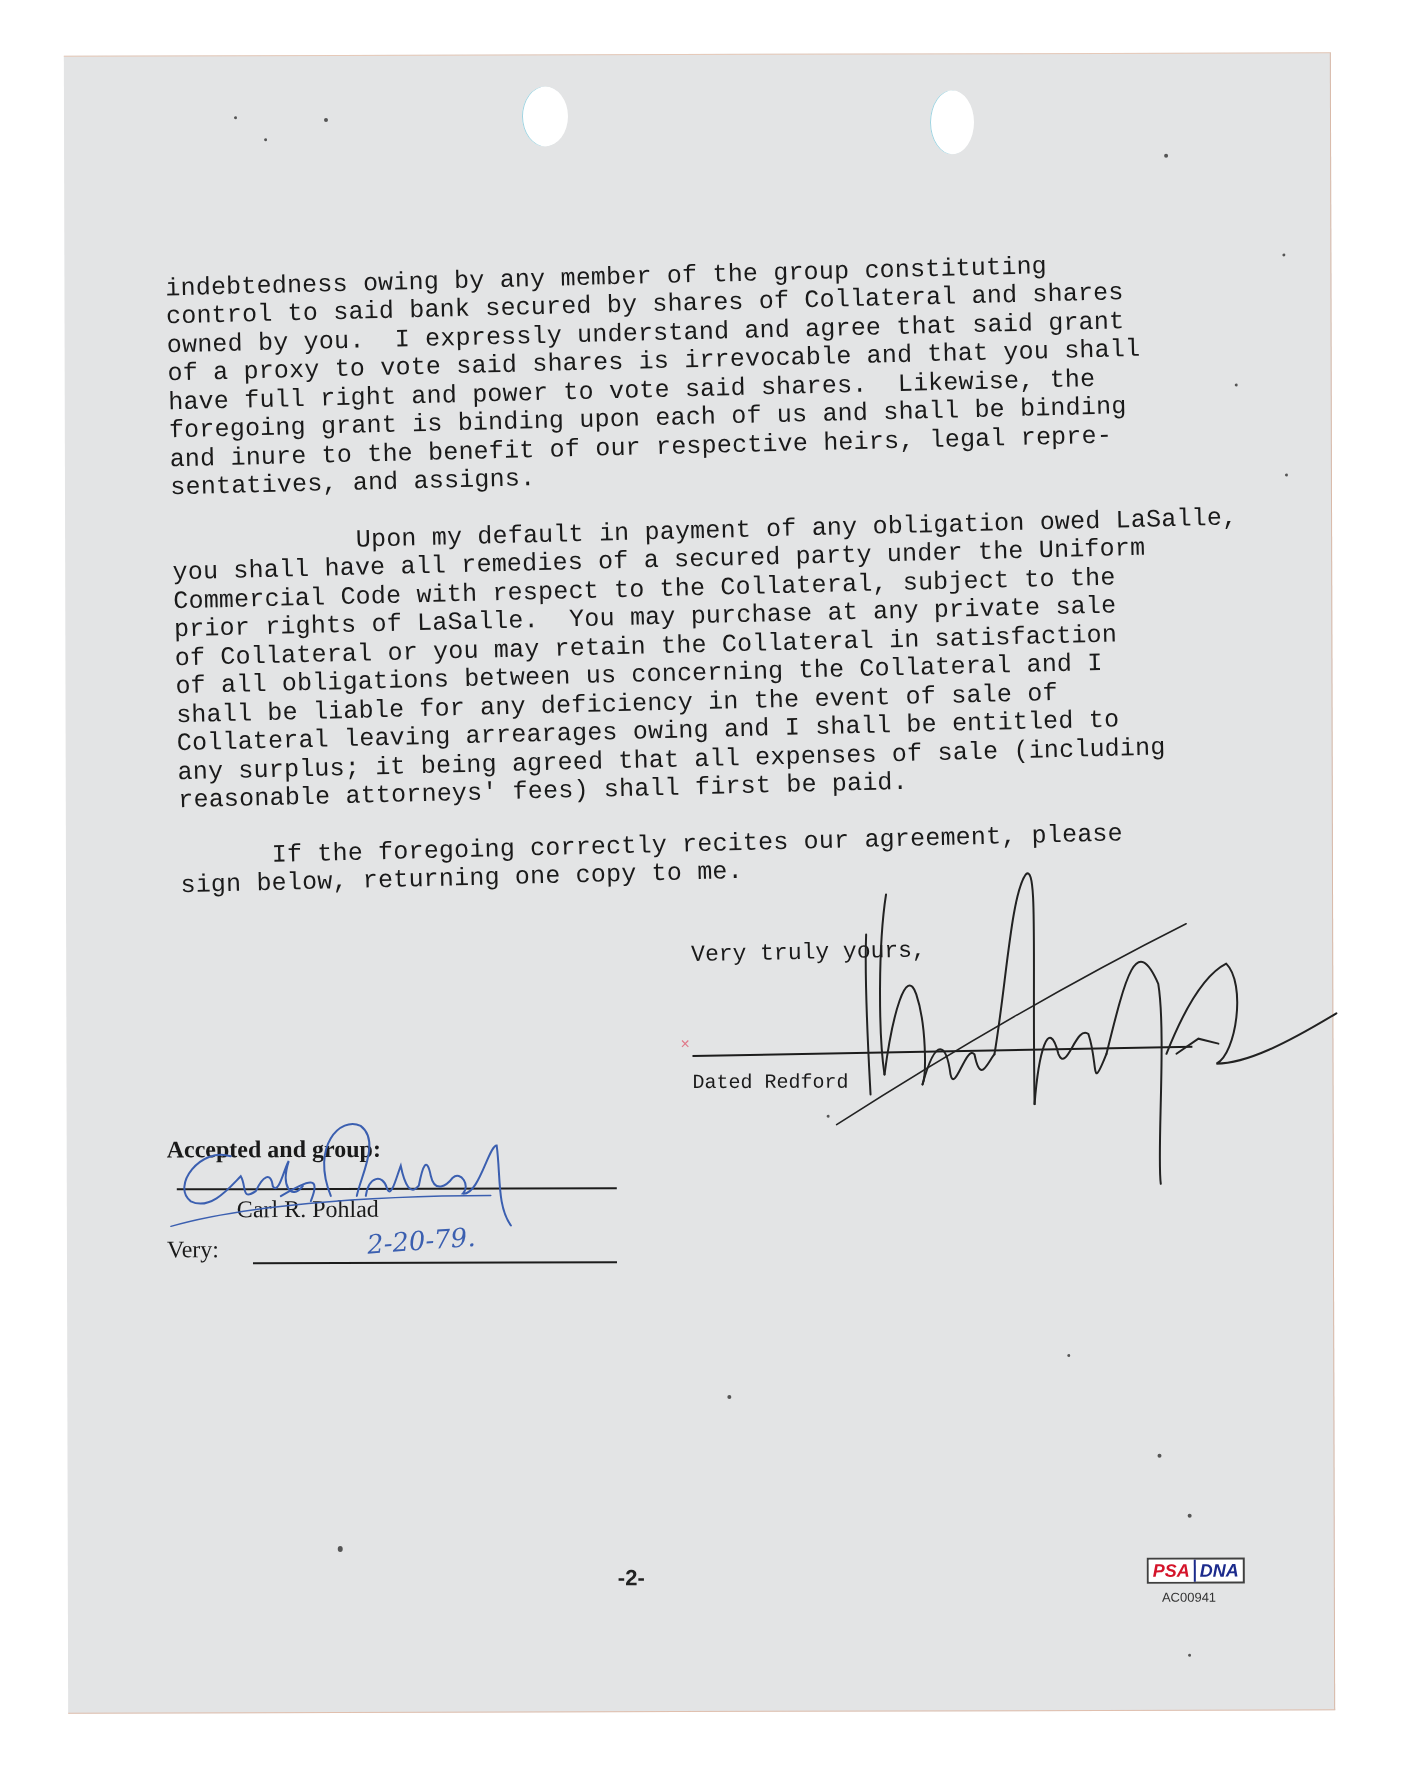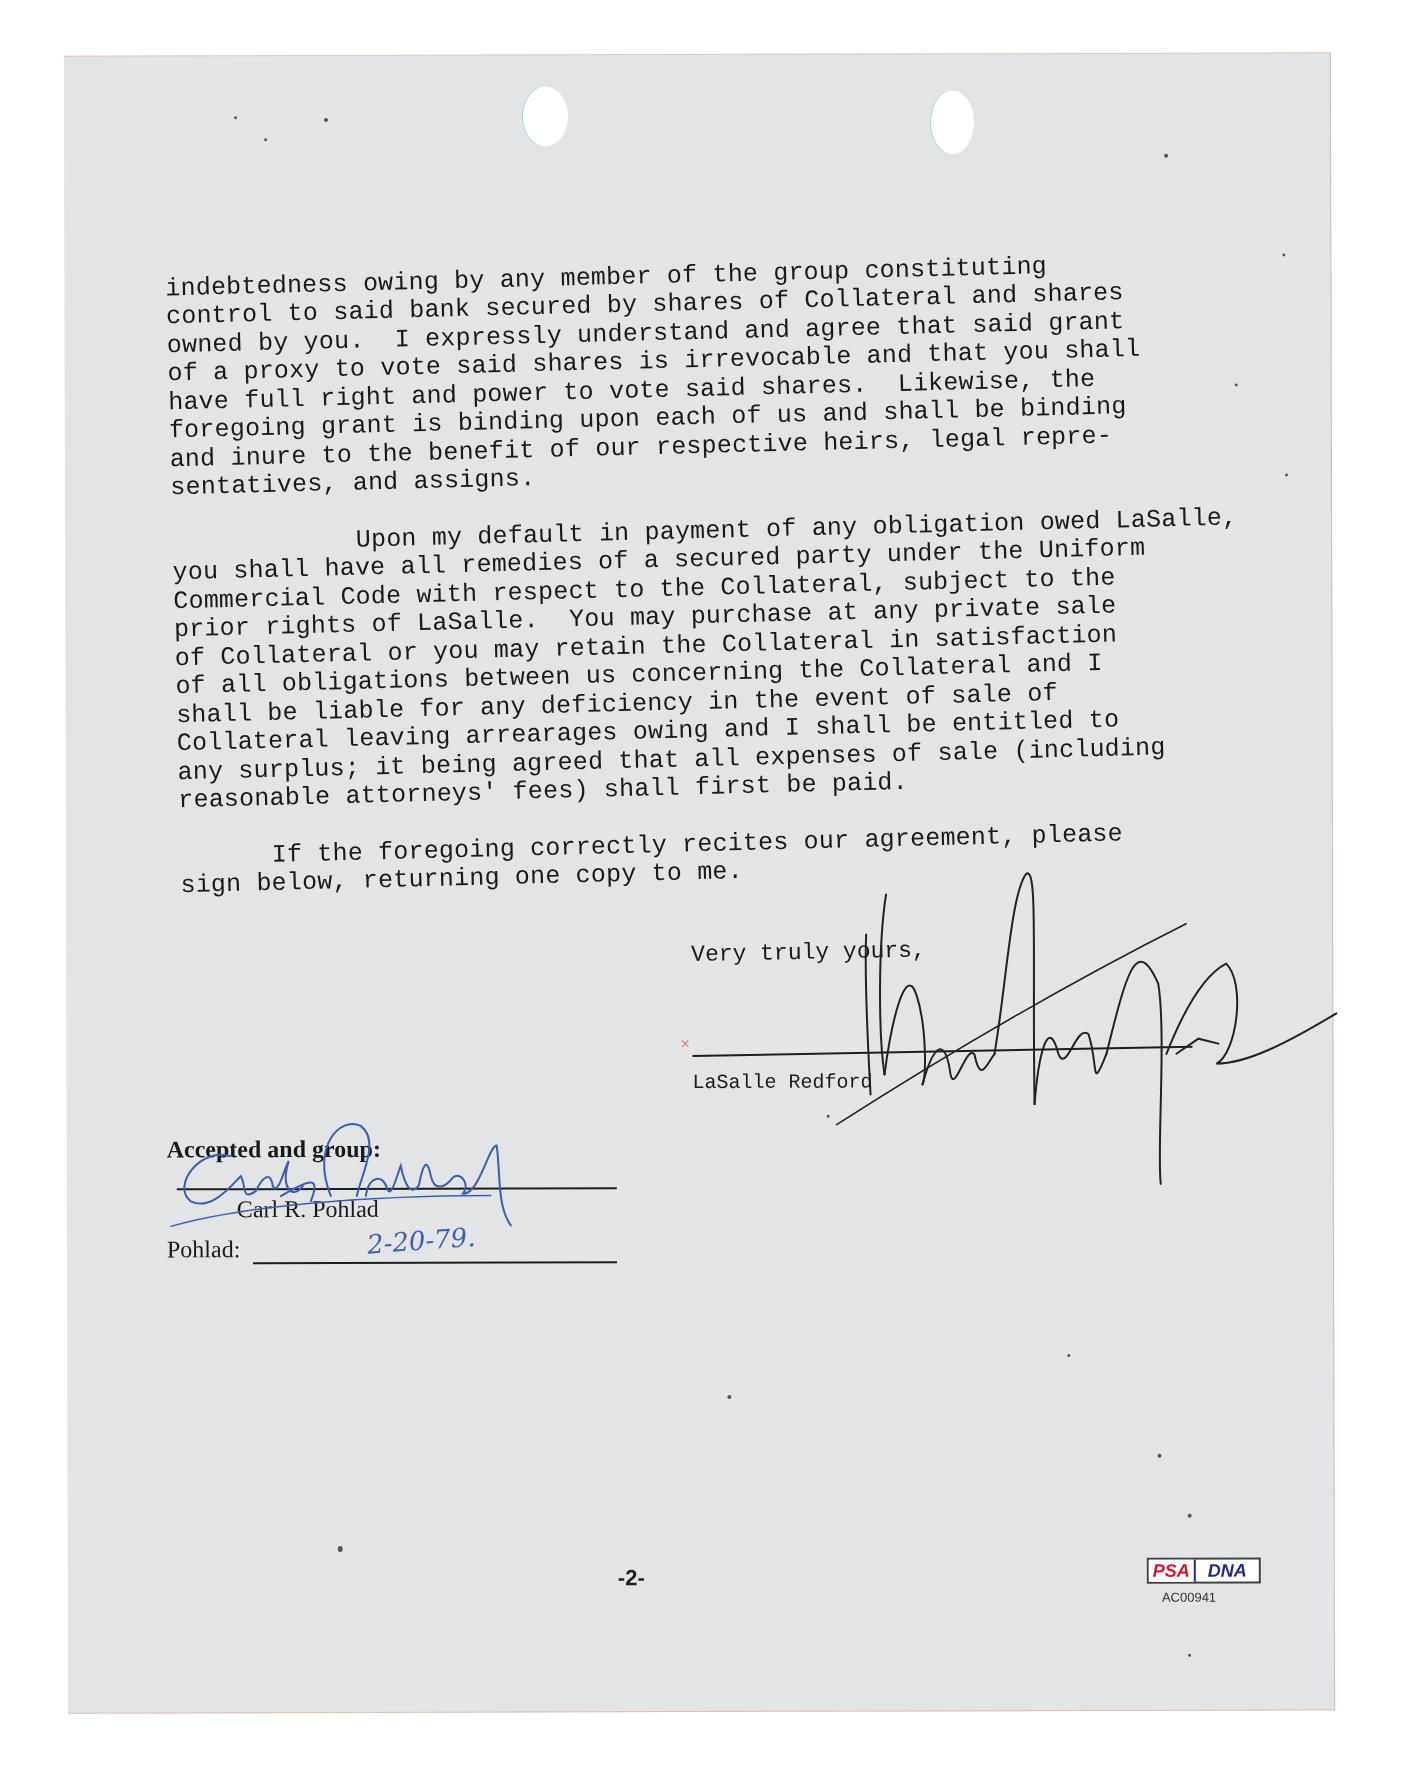--- a/index.html
+++ b/index.html
@@ -28,21 +28,21 @@
   .indent { padding-left:92px; }
   .closing { position:absolute; color:#1a1a1a; font-size:23px; white-space:pre; }
   .sig-line { position:absolute; height:2px; background:#1c1c1c; }
   .sig-svg { position:absolute; overflow:visible; }
   .page-num { position:absolute; color:#222; font-size:22px; font-family:"Liberation Sans", sans-serif; font-weight:bold; }
   .psa {
     position:absolute; display:flex; border:2px solid #404040; height:22px; background:#fff;
     font-family:"Liberation Sans", sans-serif; font-weight:bold; font-size:18px; font-style:italic;
   }
   .psa-left { background:#fff; color:#d4142a; padding:0 4px; line-height:22px; }
-  .psa-right { color:#1c2b8c; border-left:2px solid #1c2b8c; padding:0 12px; line-height:22px; }
+  .psa-right { color:#1c2b8c; border-left:2px solid #1c2b8c; padding:0 4px; line-height:22px; }
   .psa-code { position:absolute; font-family:"Liberation Sans", sans-serif; font-size:13px; color:#333;text-align:right; }
   .x-mark { position:absolute; color:#e07a8a; font-size:16px; font-family:"Liberation Sans", sans-serif; }
 </style>
 </head>
 <body>
 
 <div class="paper">
 
   <div class="hole" style="left:458px;top:31px;width:46px;height:60px;"></div>
   <div class="hole" style="left:866px;top:36px;width:44px;height:64px;"></div>
@@ -82,21 +82,21 @@
 <span>Collateral leaving arrearages owing and I shall be entitled to</span>
 <span>any surplus; it being agreed that all expenses of sale (including</span>
 <span>reasonable attorneys' fees) shall first be paid.</span></p>
     <p class="para"><span style="padding-left:92px">If the foregoing correctly recites our agreement, please</span>
 <span>sign below, returning one copy to me.</span></p>
   </div>
 
   <div class="closing" style="left:625px;top:885px;transform:rotate(-1deg);">Very truly yours,</div>
   <div class="x-mark" style="left:614px;top:980px;">×</div>
   <div class="sig-line" style="left:626px;top:996px;width:500px;transform:rotate(-0.9deg);"></div>
-  <div class="closing" style="left:626px;top:1016px;font-size:20px;">LaSalle Redford</div>
+  <div class="closing" style="left:626px;top:1016px;font-size:20px;">Dated Redford</div>
 
   <svg class="sig-svg" style="left:760px;top:800px;" width="520" height="330" viewBox="0 0 520 330">
     <g fill="none" stroke="#222" stroke-width="2" stroke-linecap="round">
       <path d="M40 80 C38 130 42 200 44 240"></path>
       <path d="M60 40 C52 90 52 180 58 220"></path>
       <path d="M58 220 C66 160 80 110 90 140 C100 170 100 220 96 230"></path>
       <path d="M96 230 C110 180 120 190 124 220 C128 240 140 190 148 200 C154 230 160 210 168 200"></path>
       <path d="M168 200 C180 130 185 40 200 20 C212 10 206 100 208 250"></path>
       <path d="M208 250 C212 200 222 160 232 200 C240 220 250 170 262 180 C272 210 264 240 280 200"></path>
       <path d="M280 200 C300 120 310 80 332 130 C340 180 330 300 334 330"></path>
@@ -113,21 +113,21 @@
   <svg class="sig-svg" style="left:94px;top:1060px;" width="420" height="120" viewBox="0 0 420 120">
     <g fill="none" stroke="#3b5fb0" stroke-width="2" stroke-linecap="round">
       <path d="M70 40 C40 30 10 70 30 85 C50 95 70 70 80 60 C86 70 80 85 95 75 C102 60 110 55 112 70 C118 80 124 50 128 45 C120 70 130 85 142 70"></path>
       <path d="M120 80 C150 62 160 60 150 85"></path>
       <path d="M170 80 C150 30 180 0 200 10 C220 25 200 60 196 80"></path>
       <path d="M205 80 C208 60 222 58 226 72 C230 85 236 60 240 50 C244 70 250 80 258 70 C262 50 266 40 270 60 C274 78 286 70 292 62 C300 55 310 70 302 78 C318 80 328 30 336 30 C340 60 336 90 350 110"></path>
       <path d="M10 110 C80 90 200 80 330 80" stroke-width="1.4"></path>
     </g>
   </svg>
 
-  <div class="closing" style="left:100px;top:1180px;font-family:'Liberation Serif','DejaVu Serif',serif;font-size:24px;">Pohlad:</div>
+  <div class="closing" style="left:100px;top:1180px;font-family:'Liberation Serif','DejaVu Serif',serif;font-size:24px;">Very:</div>
   <div class="sig-line" style="left:186px;top:1206px;width:364px;"></div>
   <div class="closing" style="left:300px;top:1170px;color:#3b5fb0;font-family:'DejaVu Serif',serif;font-style:italic;font-size:26px;transform:rotate(-4deg);">2-20-79.</div>
 
   <div class="page-num" style="left:550px;top:1510px;">-2-</div>
 
   <div class="psa" style="left:1079px;top:1504px;">
     <span class="psa-left">PSA</span>
     <span class="psa-right">DNA</span>
   </div>
   <div class="psa-code" style="left:1094px;top:1536px;">AC00941</div>

